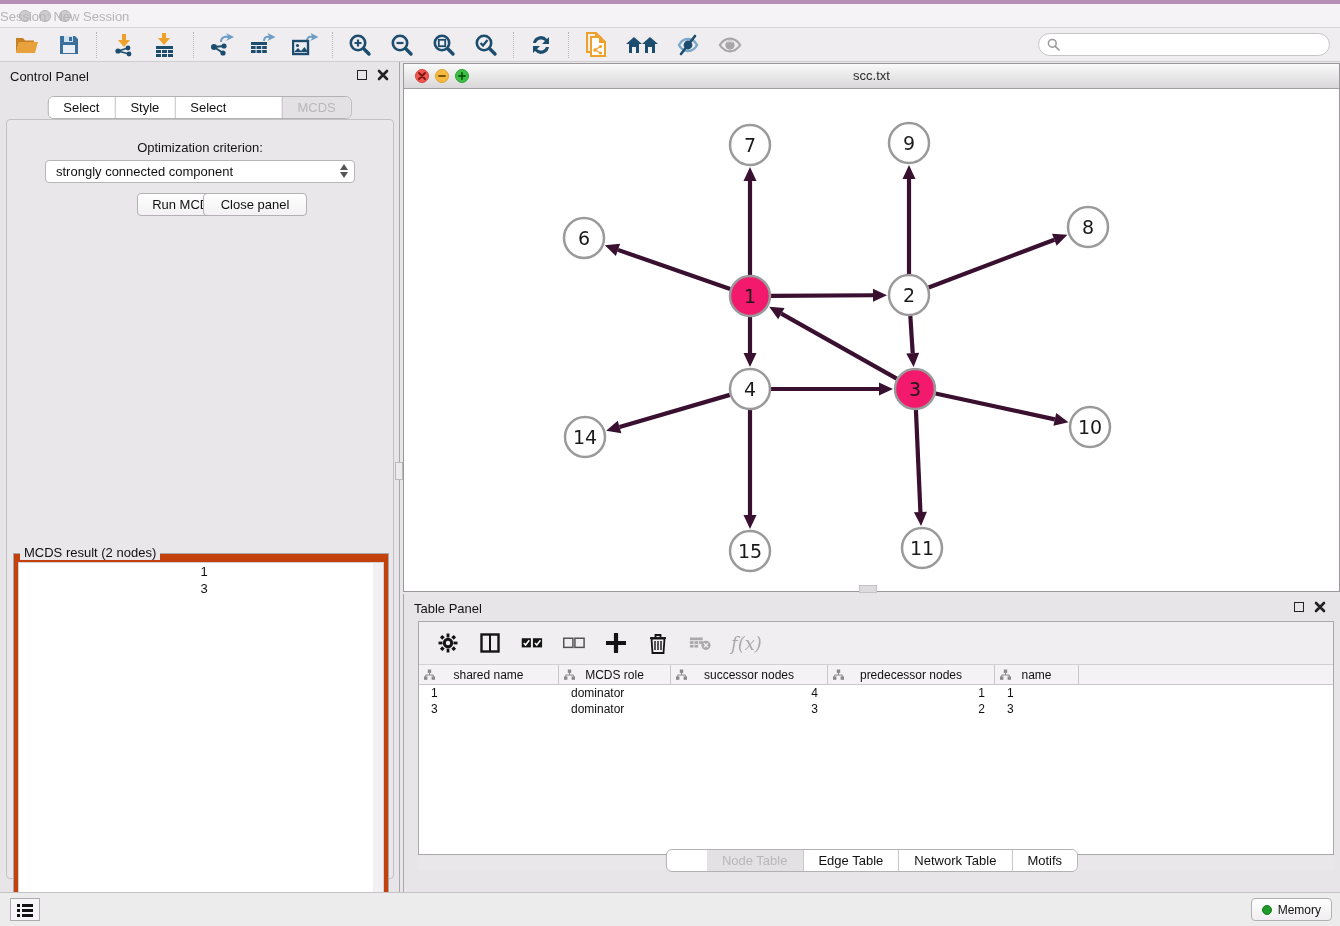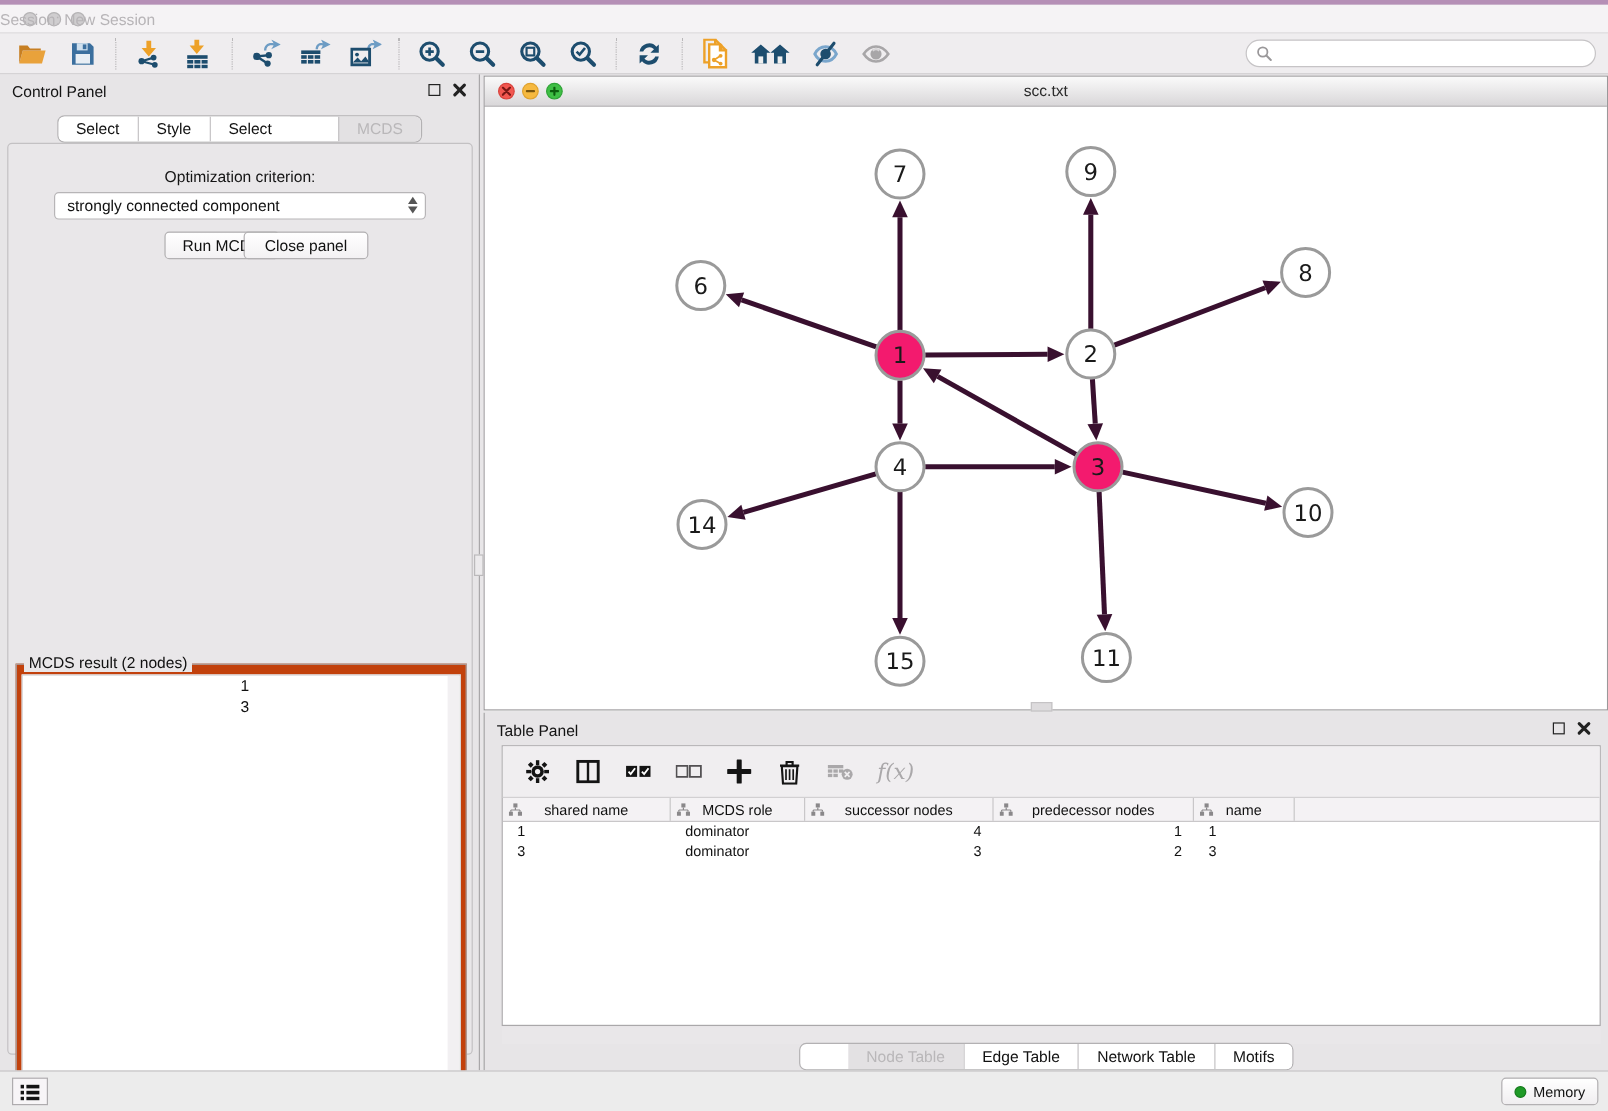--- a/index.html
+++ b/index.html
@@ -72,21 +72,21 @@
   .tp-toolbar .tb-btn { width:22px; height:22px; }
   .fx-label { font-family:"DejaVu Serif", serif; font-style:italic; font-size:18px; color:#aaa8aa; }
   .tbl { position:absolute; left:0; top:43px; width:100%; bottom:0; overflow:hidden; }
   .tbl-header { display:flex; height:20px; background:#f4f2f4; border-bottom:1px solid #c9c7c9; }
   .th { position:relative; border-right:1px solid #c9c7c9; font-size:12px; color:#111; display:flex; align-items:center; justify-content:center; }
   .th .hier { position:absolute; left:5px; top:4px; }
   .tbl-row { display:flex; height:16px; background:#fff; }
   .td { font-size:12px; color:#111; padding:1px 6px 0 12px; white-space:nowrap; overflow:hidden; }
   .td.right { text-align:right; padding-right:10px; }
   .tp-scrollstrip { position:absolute; left:0; right:0; bottom:-17px; height:16px; background:#e9e7e9; }
-  .tp-tabs { left:50%; transform:translateX(-50%); bottom:0; top:auto; }
+  .tp-tabs { left:50%; transform:translateX(-50%); bottom:20px; top:auto; }
 
   
   .statusbar { position:absolute; left:0; top:892px; width:100%; height:34px; background:#ececec; border-top:1px solid #c5c3c5; }
   .list-btn { position:absolute; left:10px; top:5px; width:30px; height:23px; background:#f7f5f7; border:1px solid #aeacae; display:flex; align-items:center; justify-content:center; }
   .mem-btn { position:absolute; right:8px; top:5px; height:23px; padding:0 10px; background:linear-gradient(#ffffff,#f0eef0); border:1px solid #b3b1b3; border-radius:4px; display:flex; align-items:center; gap:6px; font-size:12px; color:#111; }
   .mem-dot { width:10px; height:10px; border-radius:50%; background:#1f9a27; border:1px solid #157a1c; }
 </style>
 </head>
 <body>
 

